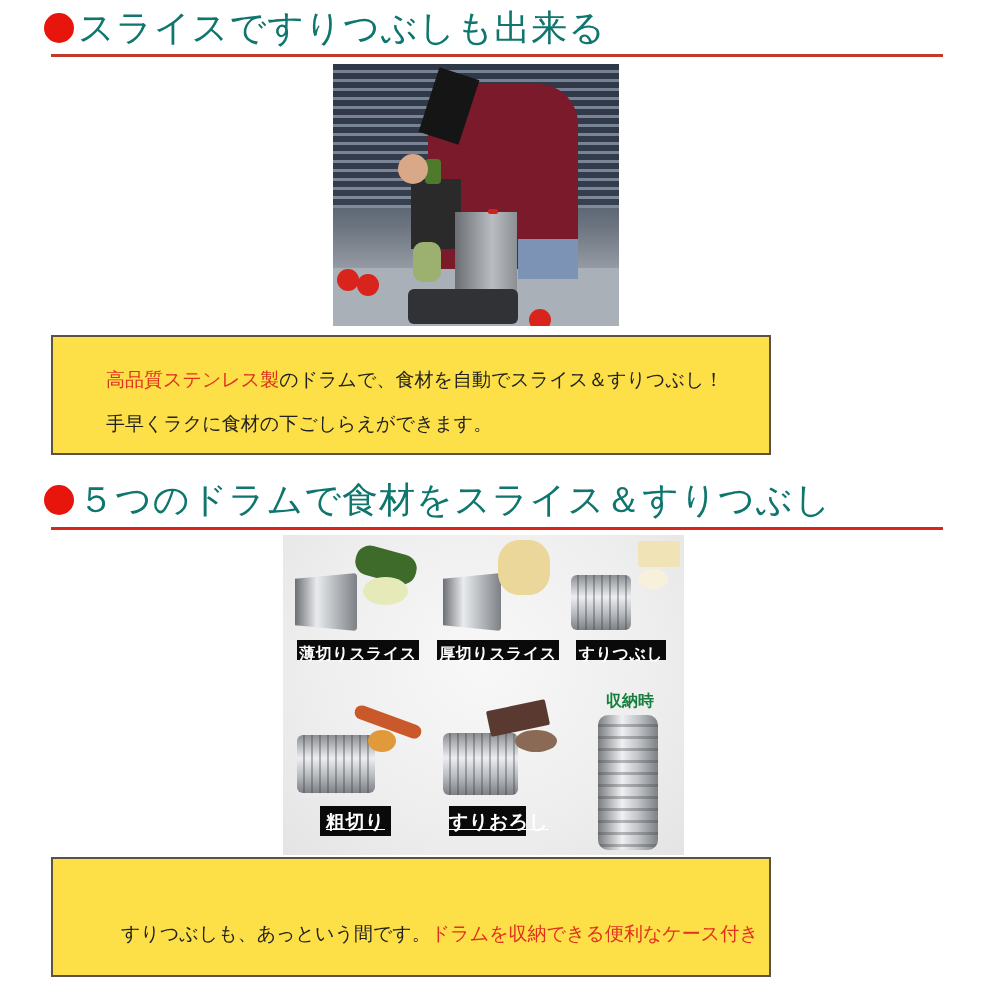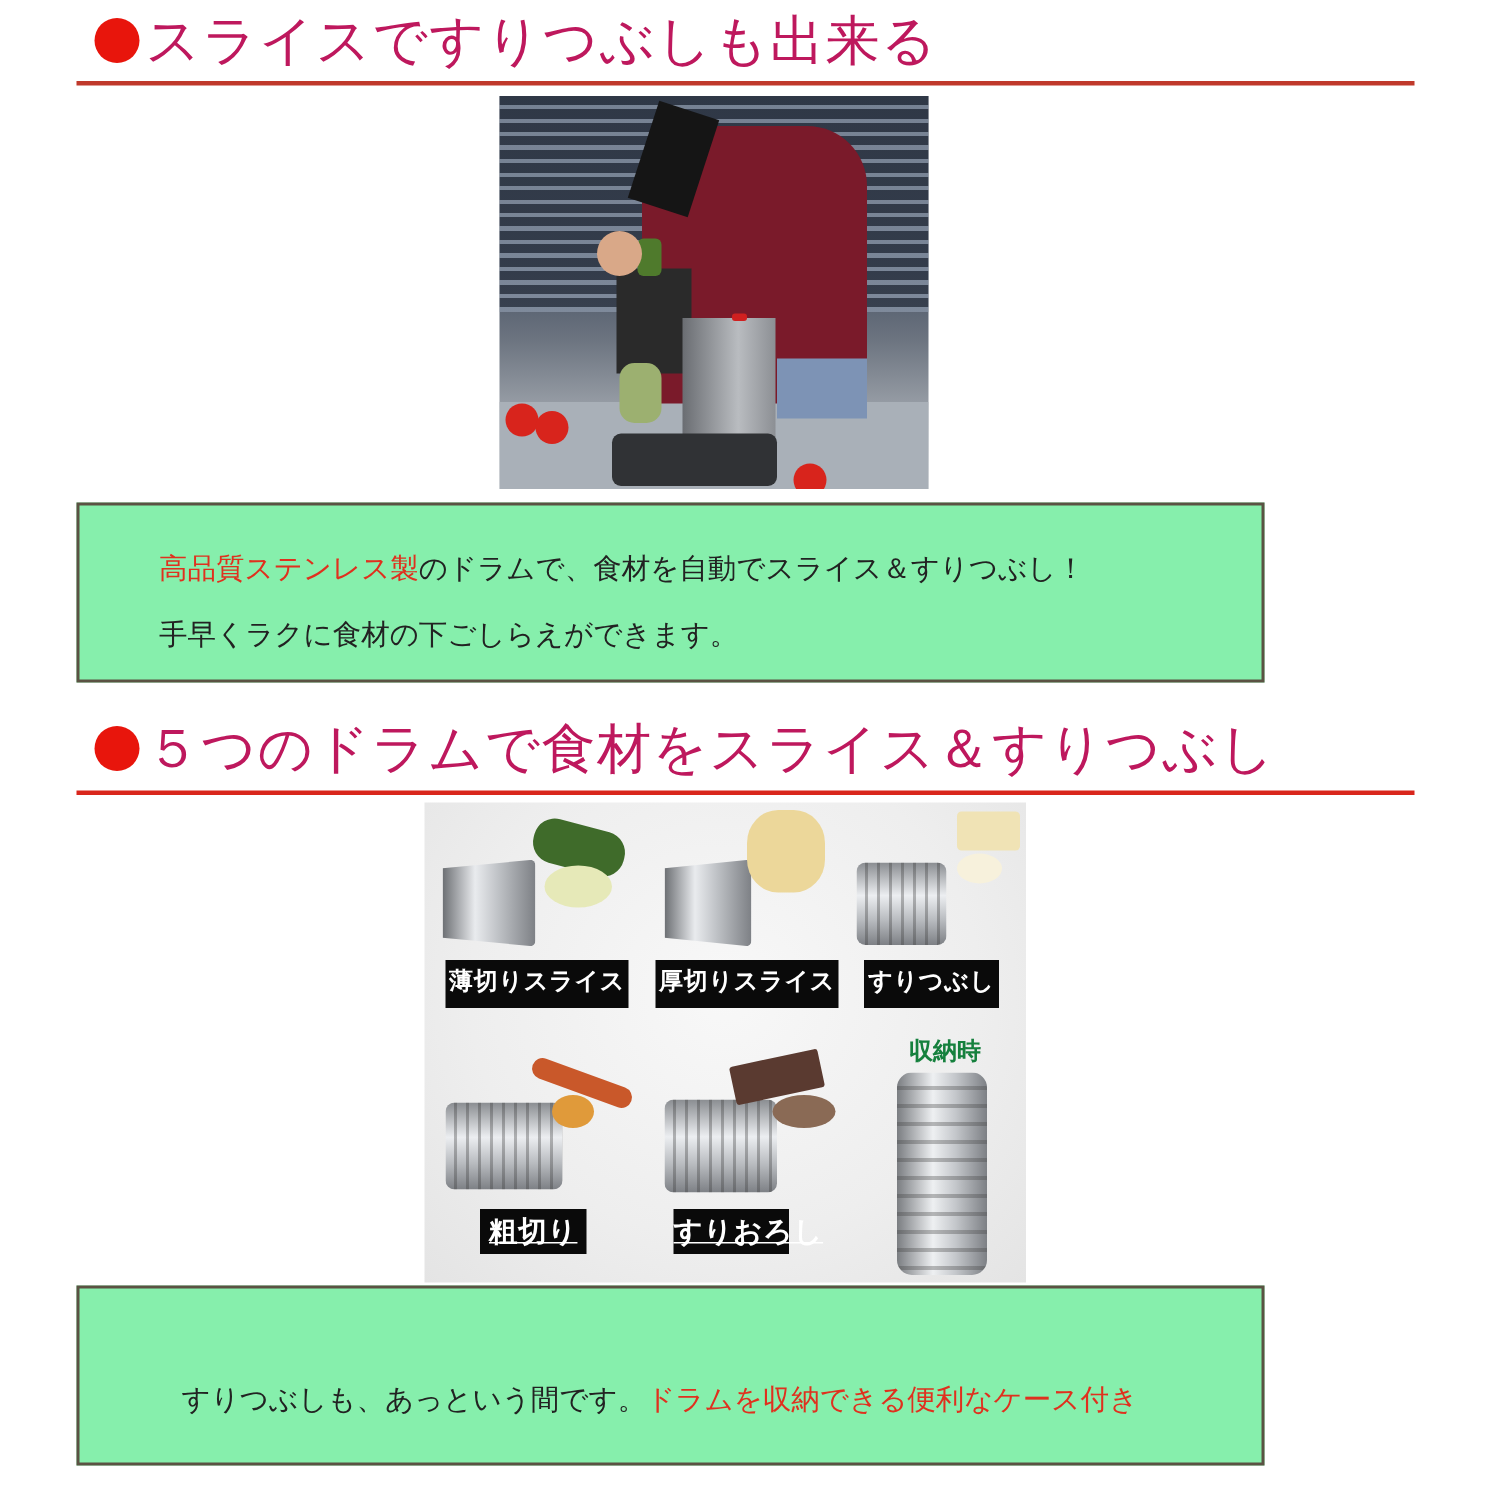--- a/index.html
+++ b/index.html
@@ -1,22 +1,22 @@
 <!DOCTYPE html>
 <html><head>
 <meta charset="utf-8">
 <style>
   * { box-sizing: border-box; margin: 0; padding: 0; }
   html, body { width: 1000px; height: 1000px; background: #ffffff; overflow: hidden; }
   body { position: relative; font-family: "DejaVu Sans", sans-serif; }
 
   .heading {
-    position: absolute; left: 63px; height: 48px;
+    position: absolute; left: 44px; height: 48px;
     font-family: "DejaVu Serif", serif; font-size: 36px; line-height: 48px;
-    color: #be185d; white-space: nowrap; letter-spacing: 1px;
+    color: #0f766e; white-space: nowrap; letter-spacing: 1px;
   }
   .heading .bullet { display: inline-block; width: 30px; height: 30px; border-radius: 50%;
     background: #e8150c; vertical-align: -3px; margin-right: 4px; }
   .rule { position: absolute; left: 51px; width: 892px; height: 3px; background: #c0392b; }
   .rule.r2 { background: #d9261c; }
 
   .photo {
     position: absolute; left: 333px; top: 64px; width: 286px; height: 262px; overflow: hidden;
     background: linear-gradient(180deg, #3a4454 0%, #4a5566 45%, #6c7480 62%, #9aa0a8 80%, #b5bac0 100%);
   }
@@ -29,35 +29,35 @@
   .photo .hopper { position: absolute; left: 95px; top: 8px; width: 42px; height: 68px; background: #151515; transform: rotate(18deg); }
   .photo .machine-front { position: absolute; left: 78px; top: 115px; width: 50px; height: 70px; background: #2a2a2a; }
   .photo .machine-body { position: absolute; left: 122px; top: 148px; width: 62px; height: 110px; background: linear-gradient(90deg,#6a6d72,#b9bcc0 60%,#8c8f94); }
   .photo .machine-base { position: absolute; left: 75px; top: 225px; width: 110px; height: 35px; background: #303235; border-radius: 6px; }
   .photo .drum { position: absolute; left: 80px; top: 178px; width: 28px; height: 40px; background: #9cb070; border-radius: 10px; }
   .photo .zucchini { position: absolute; left: 92px; top: 95px; width: 16px; height: 25px; background: #4f7a2c; border-radius: 4px; }
   .photo .hand { position: absolute; left: 65px; top: 90px; width: 30px; height: 30px; background: #d9a888; border-radius: 50%; }
   .photo .tomato { position: absolute; width: 22px; height: 22px; border-radius: 50%; background: #d8241c; }
   .photo .red-btn { position: absolute; left: 155px; top: 145px; width: 10px; height: 5px; background: #d02020; border-radius: 2px; }
 
-  .textbox { position: absolute; left: 51px; width: 792px; height: 120px;
-    border: 2.5px solid #5b5243; background: #86efac; }
+  .textbox { position: absolute; left: 51px; width: 720px; height: 120px;
+    border: 2.5px solid #5b5243; background: #fde047; }
   .textbox .line { position: absolute; font-size: 19px; line-height: 28px; color: #222; white-space: nowrap; }
   .red { color: #e0301e; }
 
   .drums { position: absolute; left: 283px; top: 535px; width: 401px; height: 320px;
     background: radial-gradient(ellipse at 50% 40%, #f8f8f8 0%, #eeeeee 60%, #e4e4e4 100%); overflow: hidden; }
   .cone { position: absolute; background: linear-gradient(90deg, #6c6f73 0%, #e9ebee 35%, #bfc2c6 60%, #7d8085 100%);
     clip-path: polygon(0 10%, 100% 0, 100% 100%, 0 90%); border-radius: 4px; }
   .cyl { position: absolute; border-radius: 6px;
     background:
       repeating-linear-gradient(90deg, transparent 0 6px, rgba(60,60,60,.35) 6px 8px),
       linear-gradient(180deg, #8a8d91 0%, #eceef1 40%, #b8bbbf 70%, #7d8085 100%); }
   .food { position: absolute; border-radius: 50%; }
-  .label { position: absolute; height: 32px; background: #0a0a0a; color: #fff;
+  .label { position: absolute; height: 20px; background: #0a0a0a; color: #fff;
     font-size: 16px; font-weight: bold; line-height: 28px; text-align: center; white-space: nowrap; letter-spacing: 0.5px; }
   .label.big { font-size: 19px; height: 30px; line-height: 30px; }
   .store-label { position: absolute; left: 598px; top: 691px; width: 64px; font-size: 16px; font-weight: bold; color: #15803d; text-align: center; }
   .store-cyl { position: absolute; left: 598px; top: 715px; width: 60px; height: 135px; border-radius: 10px;
     background:
       repeating-linear-gradient(180deg, transparent 0 9px, rgba(70,70,70,.35) 9px 12px),
       linear-gradient(90deg, #7a7d81 0%, #eef0f2 40%, #c4c7cb 65%, #7d8085 100%); }
 </style>
 </head>
 <body>

